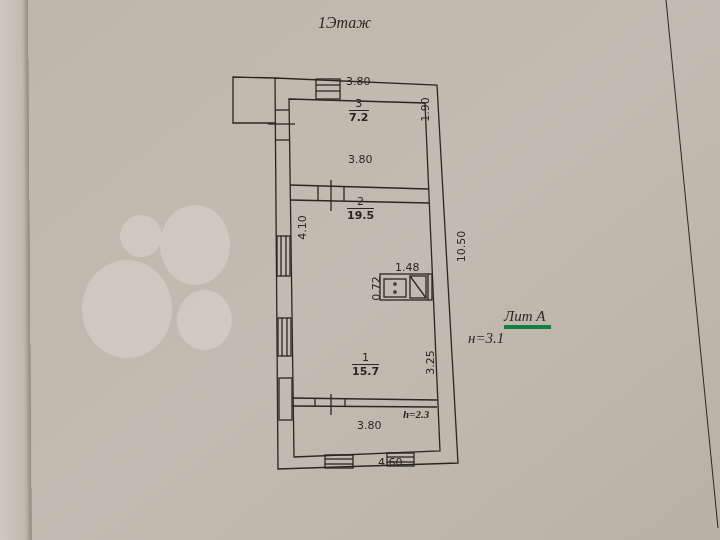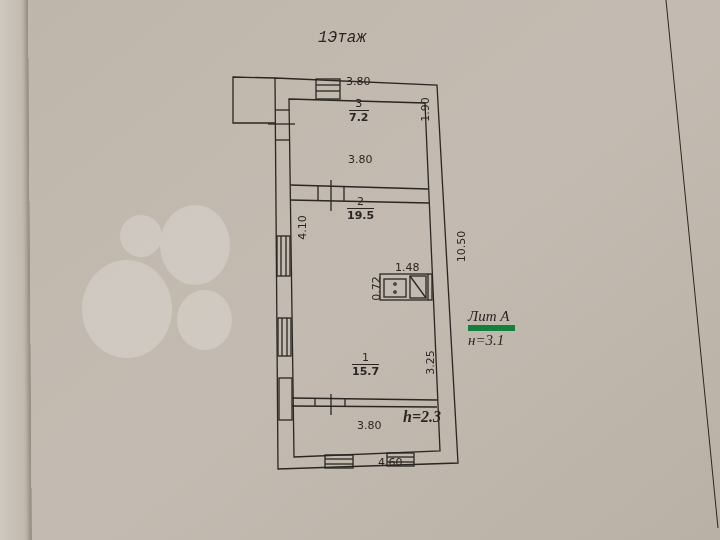--- a/index.html
+++ b/index.html
@@ -12,43 +12,43 @@
     position: absolute; left: 0; top: 0; width: 34px; height: 540px;
     background: linear-gradient(to right, #cfc8bf, #bdb4a9);
   }
   .page {
     position: absolute; left: 30px; top: -10px; width: 720px; height: 560px;
     background: linear-gradient(to bottom right, #bfb6ab 0%, #c3bbb1 50%, #b9b0a5 100%);
     transform: rotate(-0.4deg);
     box-shadow: -3px 0 4px rgba(60,50,40,0.35);
   }
   .title {
-    position: absolute; left: 318px; top: 29px;
-    font-family: Liberation Mono, monospace; font-style: italic;
+    position: absolute; left: 318px; top: 14px;
+    font-family: Liberation Serif, serif; font-style: italic;
     font-size: 16px; color: #2a2622;
   }
   svg.plan { position: absolute; left: 0; top: 0; }
   .lbl {
     position: absolute; font-size: 11px; color: #2a2622;
     font-family: "DejaVu Sans", sans-serif; line-height: 1;
   }
   .lbl.v { transform: rotate(-90deg); transform-origin: center center; }
   .room { position: absolute; text-align: center; font-family: "DejaVu Sans", sans-serif; font-size: 11px; color: #2a2622; }
   .room .num { display: block; border-bottom: 1px solid #2a2622; padding: 0 2px; line-height: 1.1; }
   .room .area { display: block; line-height: 1.2; font-weight: bold; }
   .lit {
     position: absolute; left: 468px; top: 308px;
     font-family: "Liberation Serif", serif; font-style: italic; font-size: 15px; color: #2a2622;
     text-align: left;
   }
-  .lit .top { display: block; border-bottom: 6px solid #15803d; padding-right: 6px; line-height: 1.15; }
+  .lit .top { display: block; border-bottom: 4px solid #15803d; padding-right: 6px; line-height: 1.15; margin-left: 36px; }
   .lit .bot { display: block; line-height: 1.25; }
   .h-note {
     position: absolute; left: 403px; top: 408px;
-    font-family: "Liberation Serif", serif; font-style: italic; font-weight: bold; font-size: 16px; color: #2a2622;
+    font-family: "Liberation Serif", serif; font-style: italic; font-weight: bold; font-size: 11px; color: #2a2622;
   }
   .watermark {
     position: absolute; left: 82px; top: 200px; width: 560px; height: 150px;
     opacity: 0.22; pointer-events: none;
   }
   .wm-text {
     position: absolute; left: 170px; top: -10px;
     font-family: "DejaVu Sans", sans-serif; font-weight: bold; font-size: 150px; color: #ffffff;
     letter-spacing: -4px; line-height: 1;
   }

